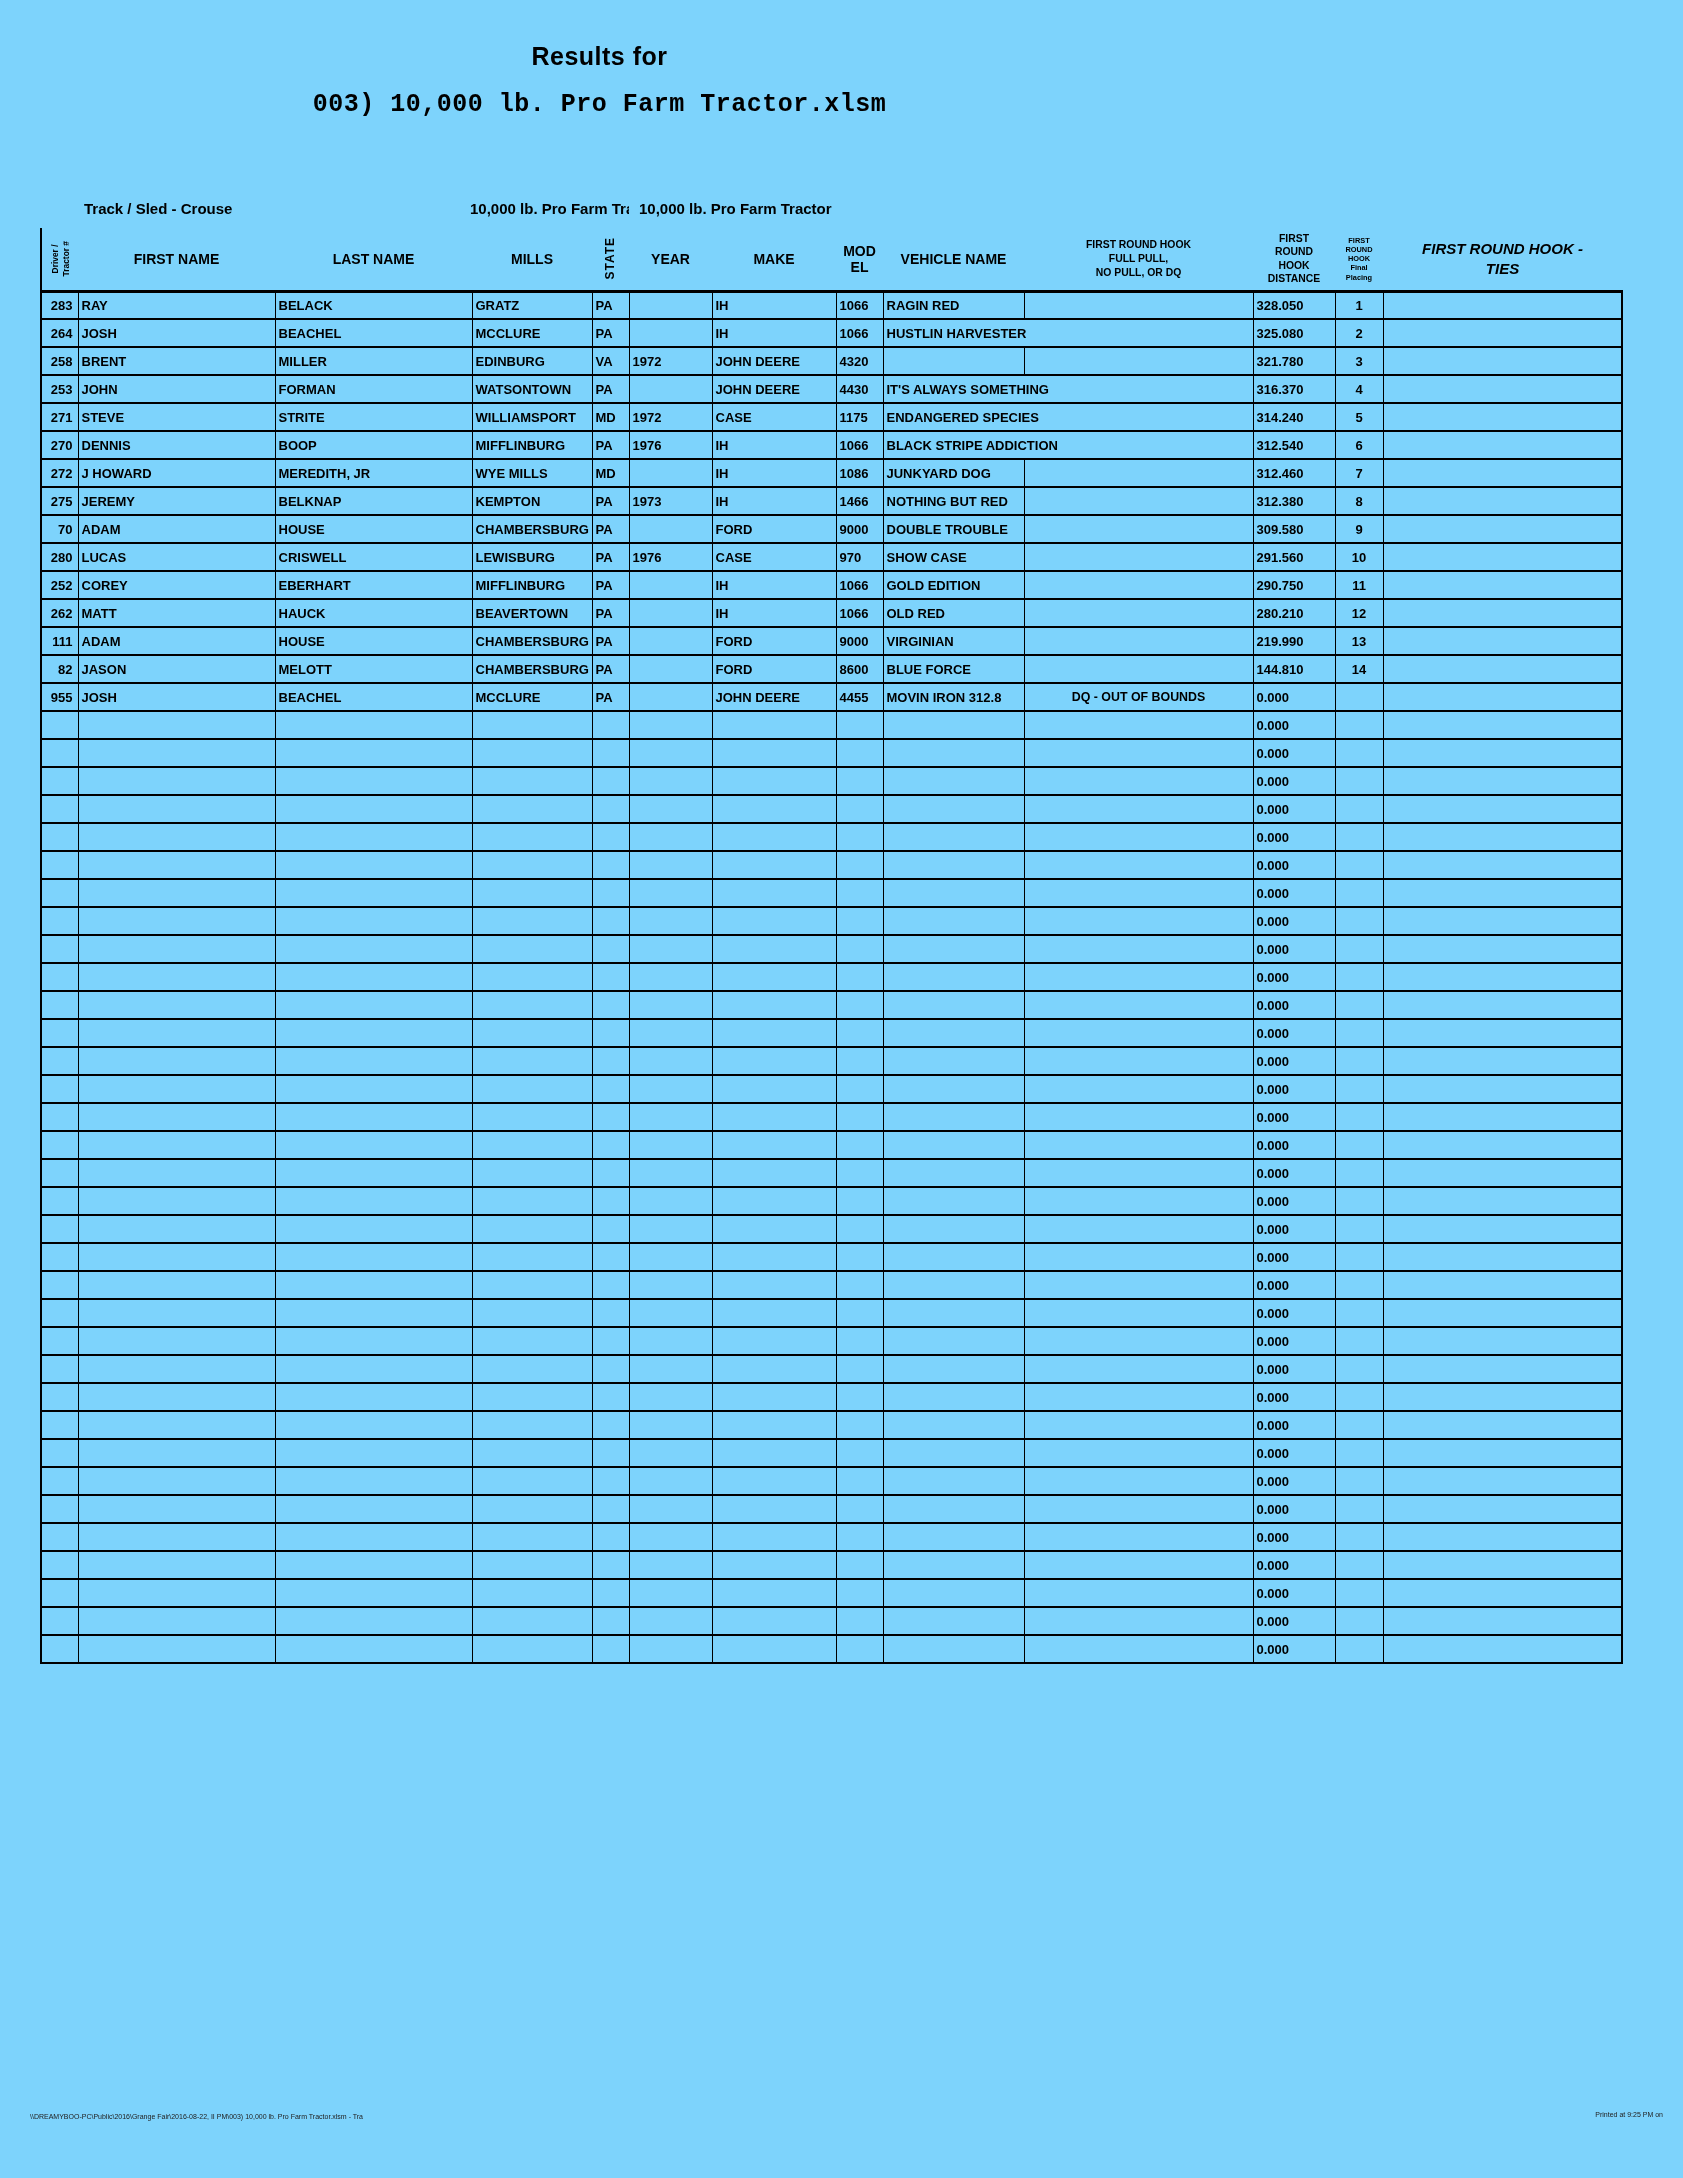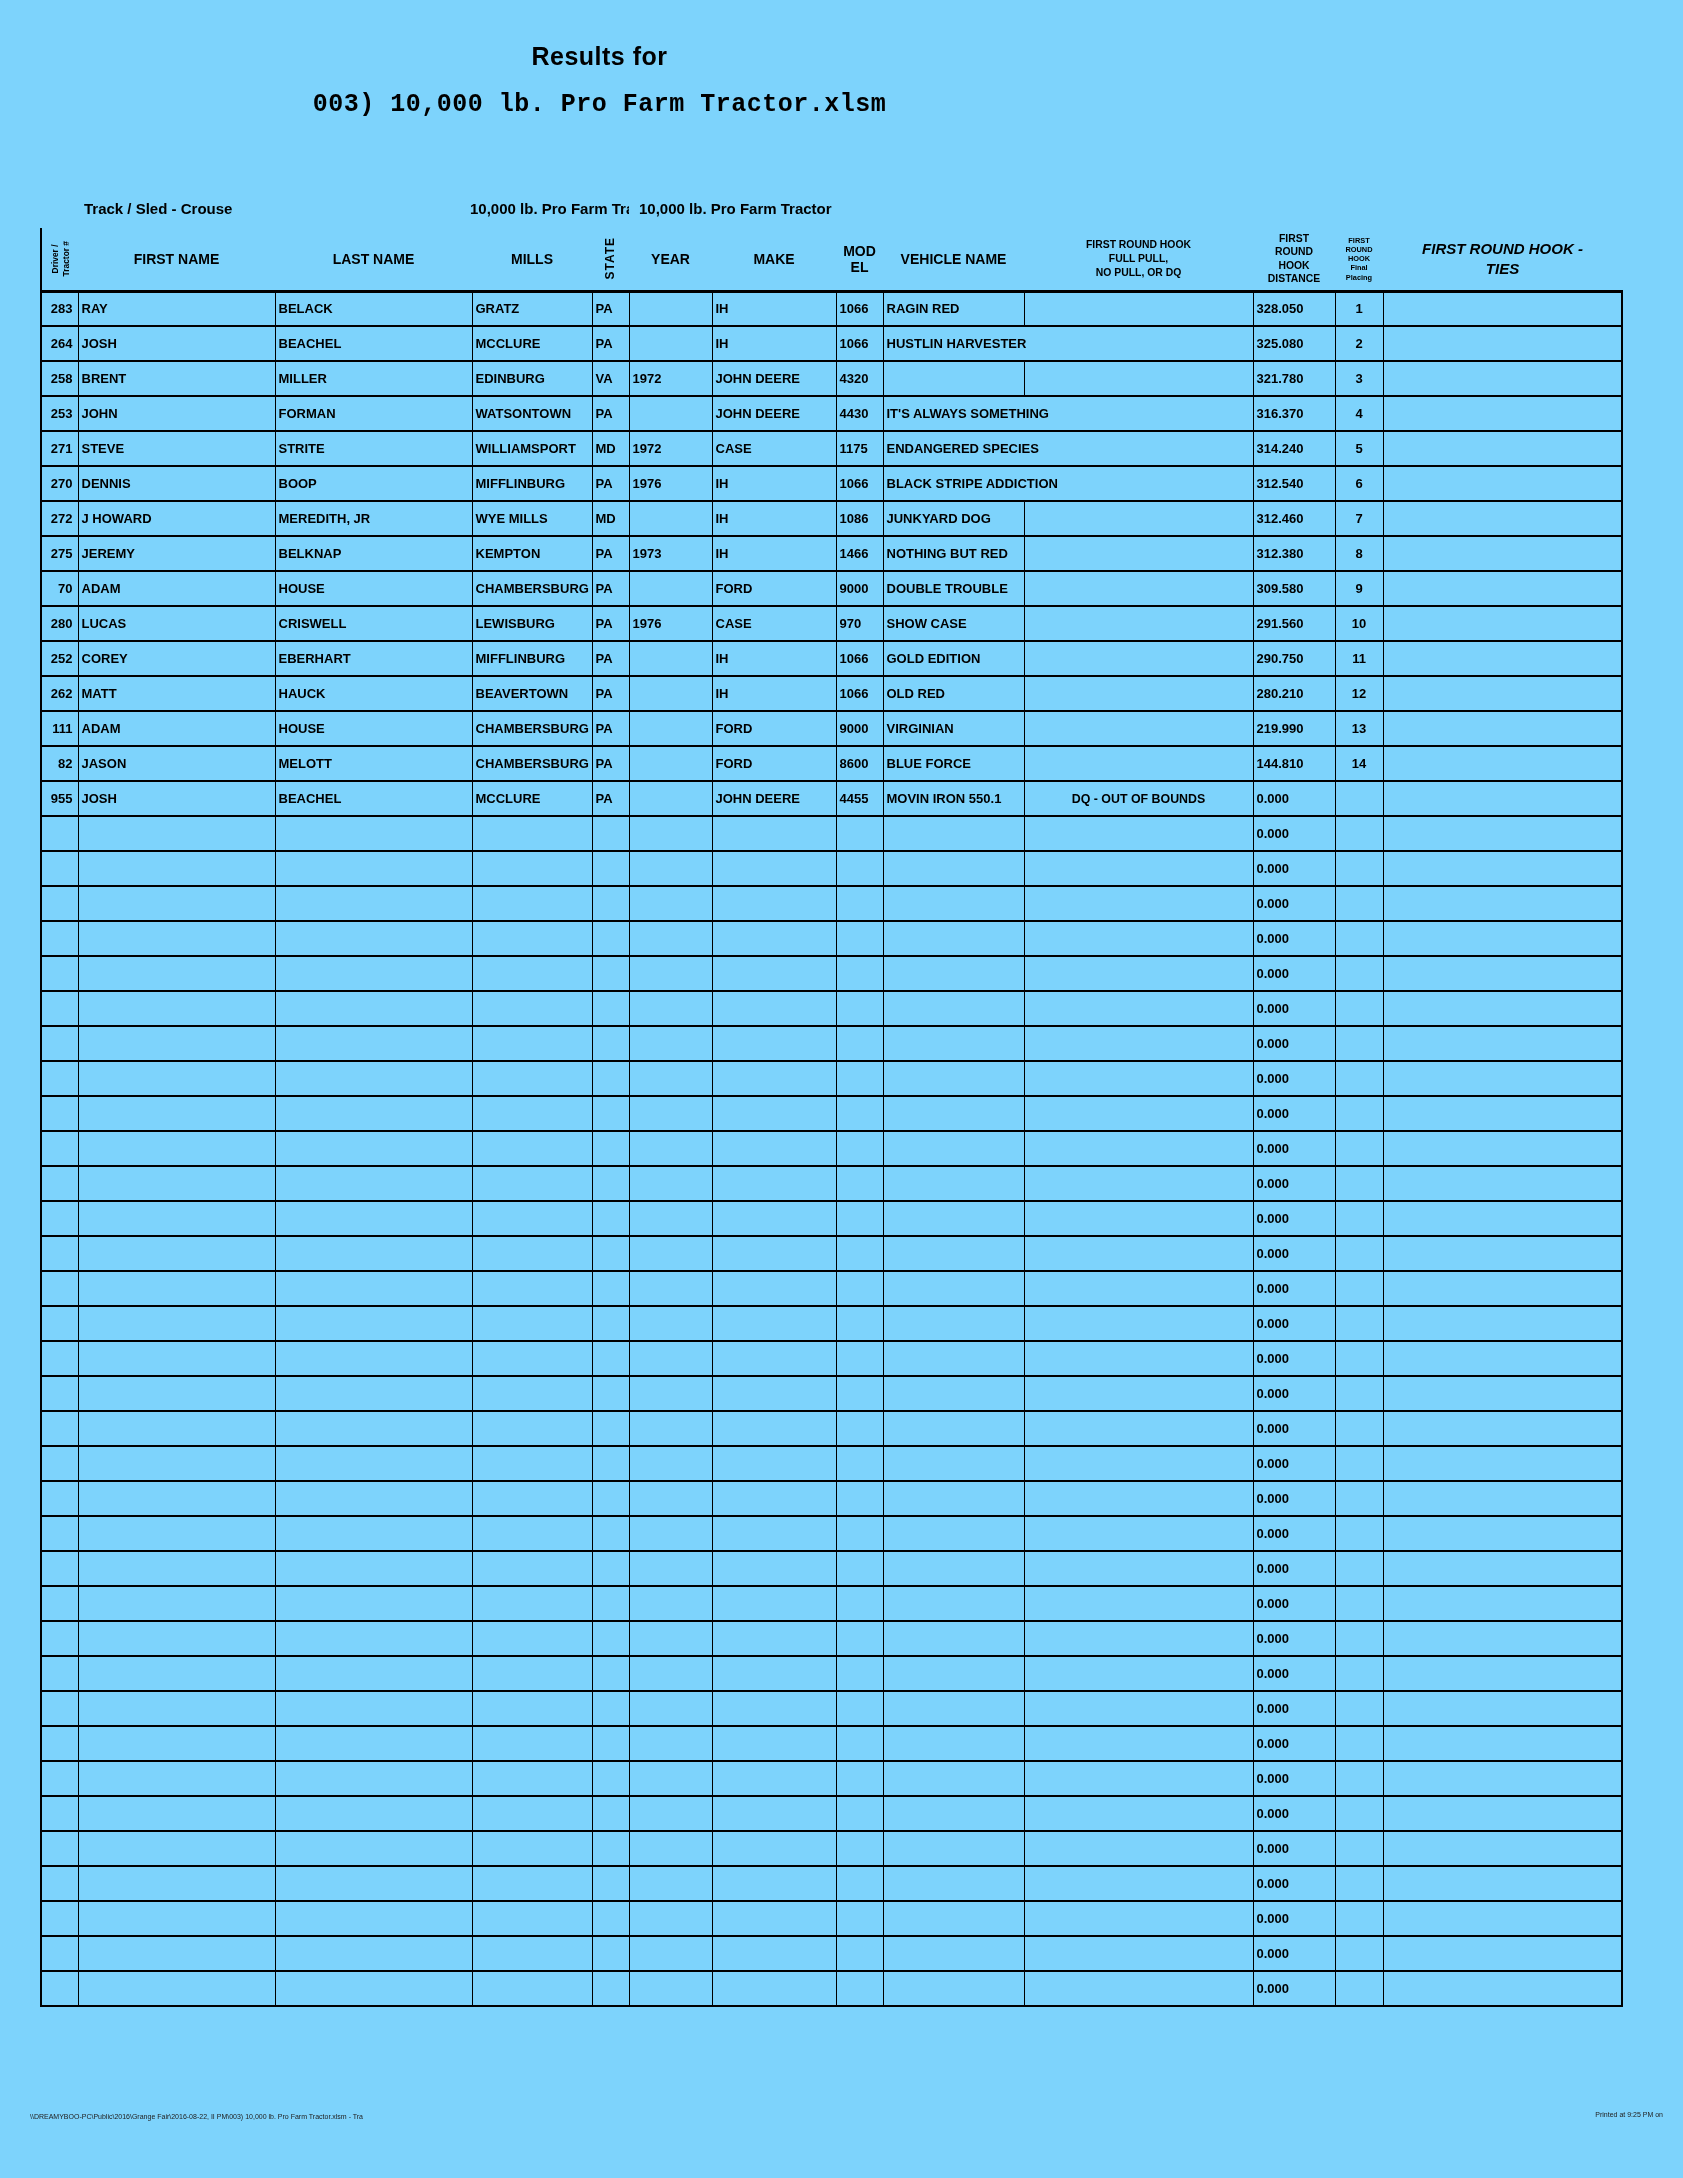--- a/index.html
+++ b/index.html
@@ -26,21 +26,21 @@
     border-bottom:3px solid #000;padding:0;overflow:visible;
   }
   .th-left{border-left:2px solid #000;}
   .th-main{font-size:14px;}
   .th-sub{font-size:10.4px;line-height:1.3;}
   .th-tiny{font-size:7.4px;line-height:1.25;}
   .th-ties{font-size:15px;line-height:1.3;font-style:italic;}
   .rot{writing-mode:vertical-rl;transform:rotate(180deg);margin:0 auto;line-height:1.25;}
   .rot-sm{font-size:8.4px;}
   .rot-lg{font-size:12px;letter-spacing:1px;}
-  table.grid tbody tr{height:35px;margin-top:16px;}
+  table.grid tbody tr{height:28px;margin-top:16px;}
   table.grid tbody td{
     font-size:13px;font-weight:bold;vertical-align:middle;
     border-bottom:2px solid #000;border-right:1px solid #000;
     padding:0 3px;overflow:hidden;white-space:nowrap;text-align:left;
   }
   table.grid tbody td.num{text-align:right;padding-right:5px;border-left:2px solid #000;}
   table.grid tbody td.vehicle{overflow:visible;}
   table.grid tbody td.vehicle.spill{border-right:none;}
   table.grid tbody td.result{text-align:center;font-size:12.4px;}
   table.grid tbody td.distance{text-align:left;padding-right:4px;}
@@ -338,21 +338,21 @@
         </tr>
         <tr>
           <td class="num">955</td>
           <td>JOSH</td>
           <td>BEACHEL</td>
           <td>MCCLURE</td>
           <td>PA</td>
           <td></td>
           <td>JOHN DEERE</td>
           <td>4455</td>
-          <td class="vehicle">MOVIN IRON 550.1</td>
+          <td class="vehicle">MOVIN IRON 312.8</td>
           <td class="result">DQ - OUT OF BOUNDS</td>
           <td class="distance">0.000</td>
           <td class="placing"></td>
           <td class="ties"></td>
         </tr>
         <tr>
           <td class="num"></td>
           <td></td>
           <td></td>
           <td></td>

